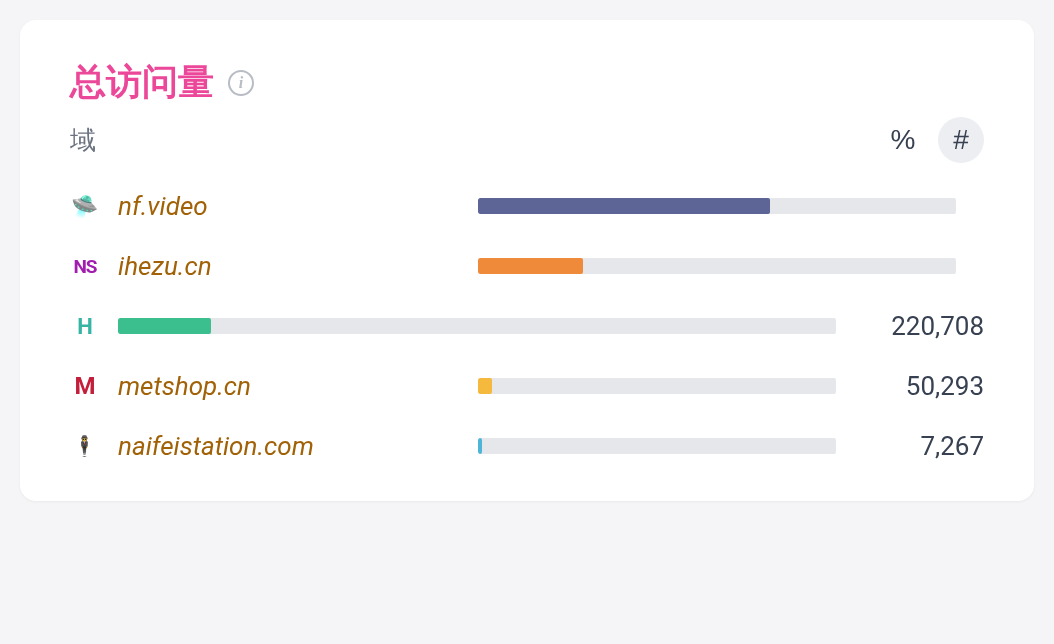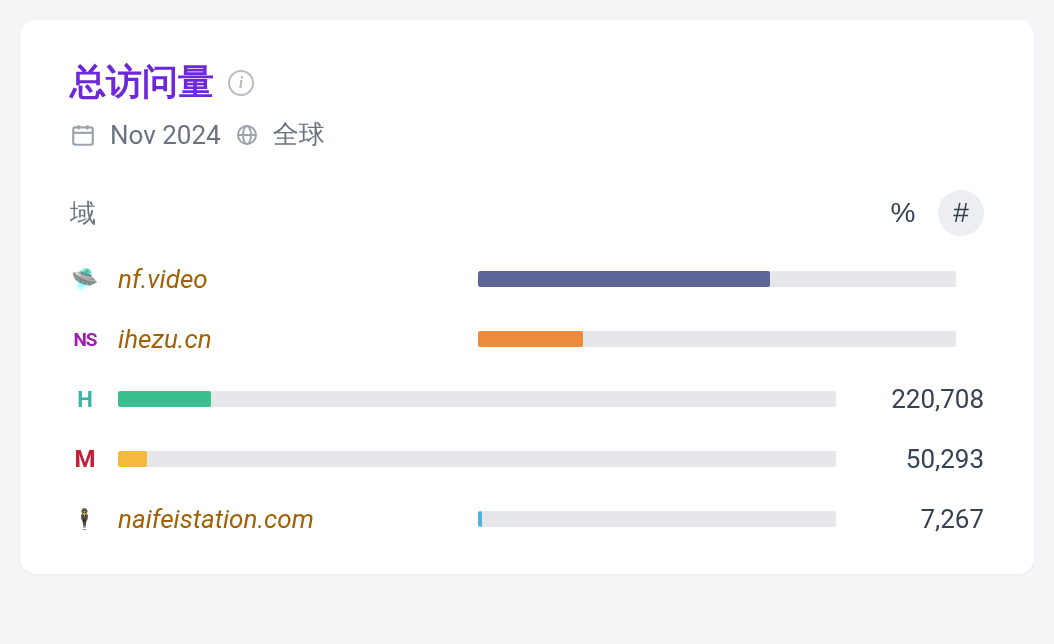--- a/index.html
+++ b/index.html
@@ -22,21 +22,21 @@
     }
     .header-row {
       display: flex;
       align-items: center;
       gap: 14px;
       margin-bottom: 10px;
     }
     .title {
       font-size: 36px;
       font-weight: 600;
-      color: #6d28d9;
+      color: #ec4899;
     }
     .info-icon {
       width: 26px;
       height: 26px;
       border: 2px solid #b8bcc4;
       border-radius: 50%;
       display: inline-flex;
       align-items: center;
       justify-content: center;
       color: #b8bcc4;
@@ -146,39 +146,20 @@
     }
   </style>
 </head>
 <body>
 
 <div class="card">
   <div class="header-row">
     <div class="title">总访问量</div>
     <div class="info-icon">i</div>
   </div>
-  <div class="subheader-row">
-    <span class="calendar-icon">
-      <svg viewBox="0 0 24 24" fill="none" stroke="#9ca3af" stroke-width="2">
-        <rect x="3" y="5" width="18" height="16" rx="2"></rect>
-        <line x1="3" y1="10" x2="21" y2="10"></line>
-        <line x1="8" y1="3" x2="8" y2="7"></line>
-        <line x1="16" y1="3" x2="16" y2="7"></line>
-      </svg>
-    </span>
-    <span>Nov 2024</span>
-    <span class="globe-icon">
-      <svg viewBox="0 0 24 24" fill="none" stroke="#9ca3af" stroke-width="2">
-        <circle cx="12" cy="12" r="9"></circle>
-        <ellipse cx="12" cy="12" rx="4" ry="9"></ellipse>
-        <line x1="3" y1="12" x2="21" y2="12"></line>
-      </svg>
-    </span>
-    <span>全球</span>
-  </div>
 
   <div class="columns-header">
     <div class="column-domain-label">域</div>
     <div class="toggle-group">
       <button class="toggle-btn">%</button>
       <button class="toggle-btn active">#</button>
     </div>
   </div>
 
   <div id="rows">
@@ -198,20 +179,21 @@
       </div>
       <div class="row">
         <span class="favicon favicon-h">H</span>
         <div class="bar-track">
           <div class="bar-fill" style="width: 13%; background: rgb(59, 191, 143);"></div>
         </div>
         <span class="value">220,708</span>
       </div>
       <div class="row">
         <span class="favicon favicon-m">M</span>
+        <span class="domain-name">metshop.cn</span>
         <div class="bar-track">
           <div class="bar-fill" style="width: 4%; background: rgb(245, 185, 62);"></div>
         </div>
         <span class="value">50,293</span>
       </div>
       <div class="row">
         <span class="favicon favicon-naifei">🕴</span>
         <span class="domain-name">naifeistation.com</span>
         <div class="bar-track">
           <div class="bar-fill" style="width: 1%; background: rgb(77, 182, 216);"></div>

